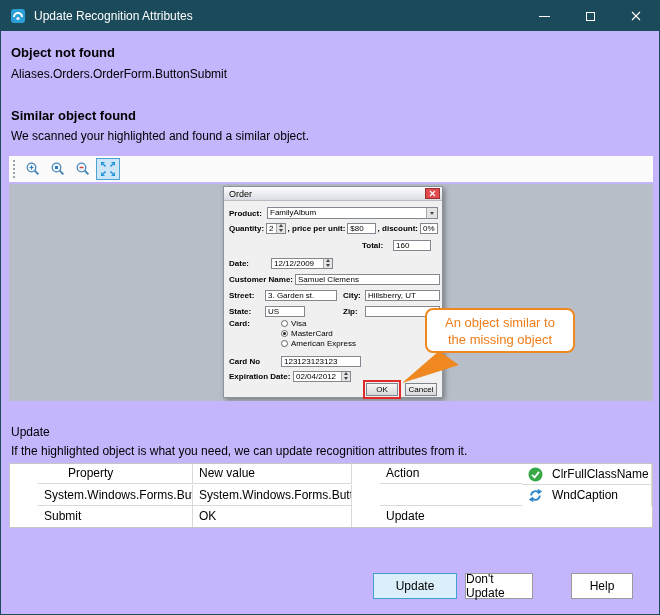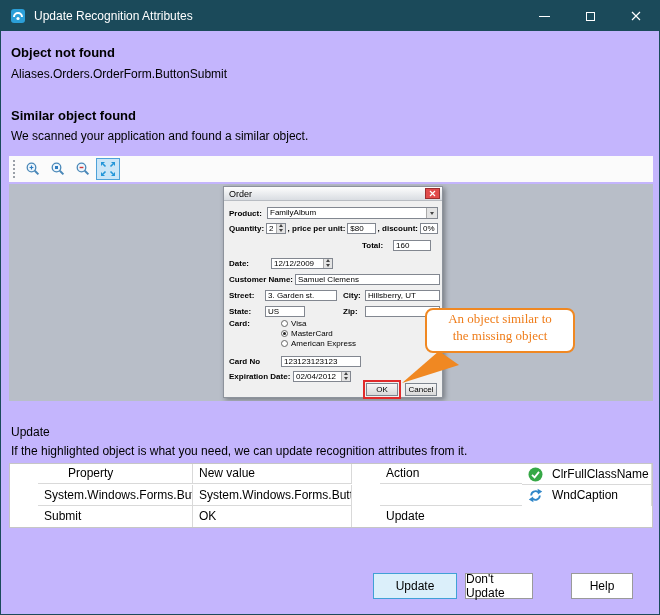--- a/index.html
+++ b/index.html
@@ -60,21 +60,21 @@
              display:flex; align-items:center; justify-content:center; }
   .rdot { width:3px; height:3px; border-radius:50%; background:#222; }
   .of-btn { width:32px; height:13px; background:linear-gradient(#f6f6f6,#d9d9d9); border:1px solid #7e858e;
             display:flex; align-items:center; justify-content:center; font-size:8px; }
   .ok-highlight { outline:2px solid #e02a2a; outline-offset:1px; }
 
   
   .callout { position:absolute; left:416px; top:124px; width:150px; height:45px;
              background:#fff; border:2px solid #f08822; border-radius:8px;
              color:#ef7d1a; font-size:13px; display:flex; flex-direction:column;
-             align-items:center; line-height:17px;font-family:Liberation Serif, serif; }
+             align-items:center; justify-content:center; line-height:17px; }
   .callout-arrow { position:absolute; left:388px; top:163px; }
 
   
   .tbl { position:absolute; left:8px; top:432px; width:644px; border:1px solid #c6c6c6;
          display:grid; grid-template-columns:155px 159px 170px 1fr; font-size:12px; background:#fff;padding-left:28px; }
   .tbl .cell { border-right:1px solid #d9d9d9; border-bottom:1px solid #d9d9d9;
                padding:0 6px; height:21px; line-height:20px; position:relative;
                white-space:nowrap; overflow:hidden; }
   .tbl .cell.last { border-right:none;margin-left:28px; }
   .tbl .head { height:20px; line-height:19px; }
@@ -114,21 +114,21 @@
       </div>
     </div>
   </div>
 
   <div class="content">
 
     <div class="h-bold" style="top:14px">Object not found</div>
     <div class="txt" style="top:36px">Aliases.Orders.OrderForm.ButtonSubmit</div>
 
     <div class="h-bold" style="top:77px">Similar object found</div>
-    <div class="txt" style="top:98px">We scanned your application and found a similar object.</div>
+    <div class="txt" style="top:98px">We scanned your highlighted and found a similar object.</div>
 
     <div class="toolbar">
       <div class="grip"></div>
       <div class="tool-btn">
         <svg width="16" height="16" viewBox="0 0 16 16">
           <circle cx="6.5" cy="6.5" r="4.3" fill="#eef6fc" stroke="#4a88b8" stroke-width="1.3"></circle>
           <line x1="9.8" y1="9.8" x2="13.4" y2="13.4" stroke="#4a88b8" stroke-width="2"></line>
           <path d="M6.5,4.6 V8.4 M4.6,6.5 H8.4" stroke="#2d7bc0" stroke-width="1.2"></path>
         </svg>
       </div>

